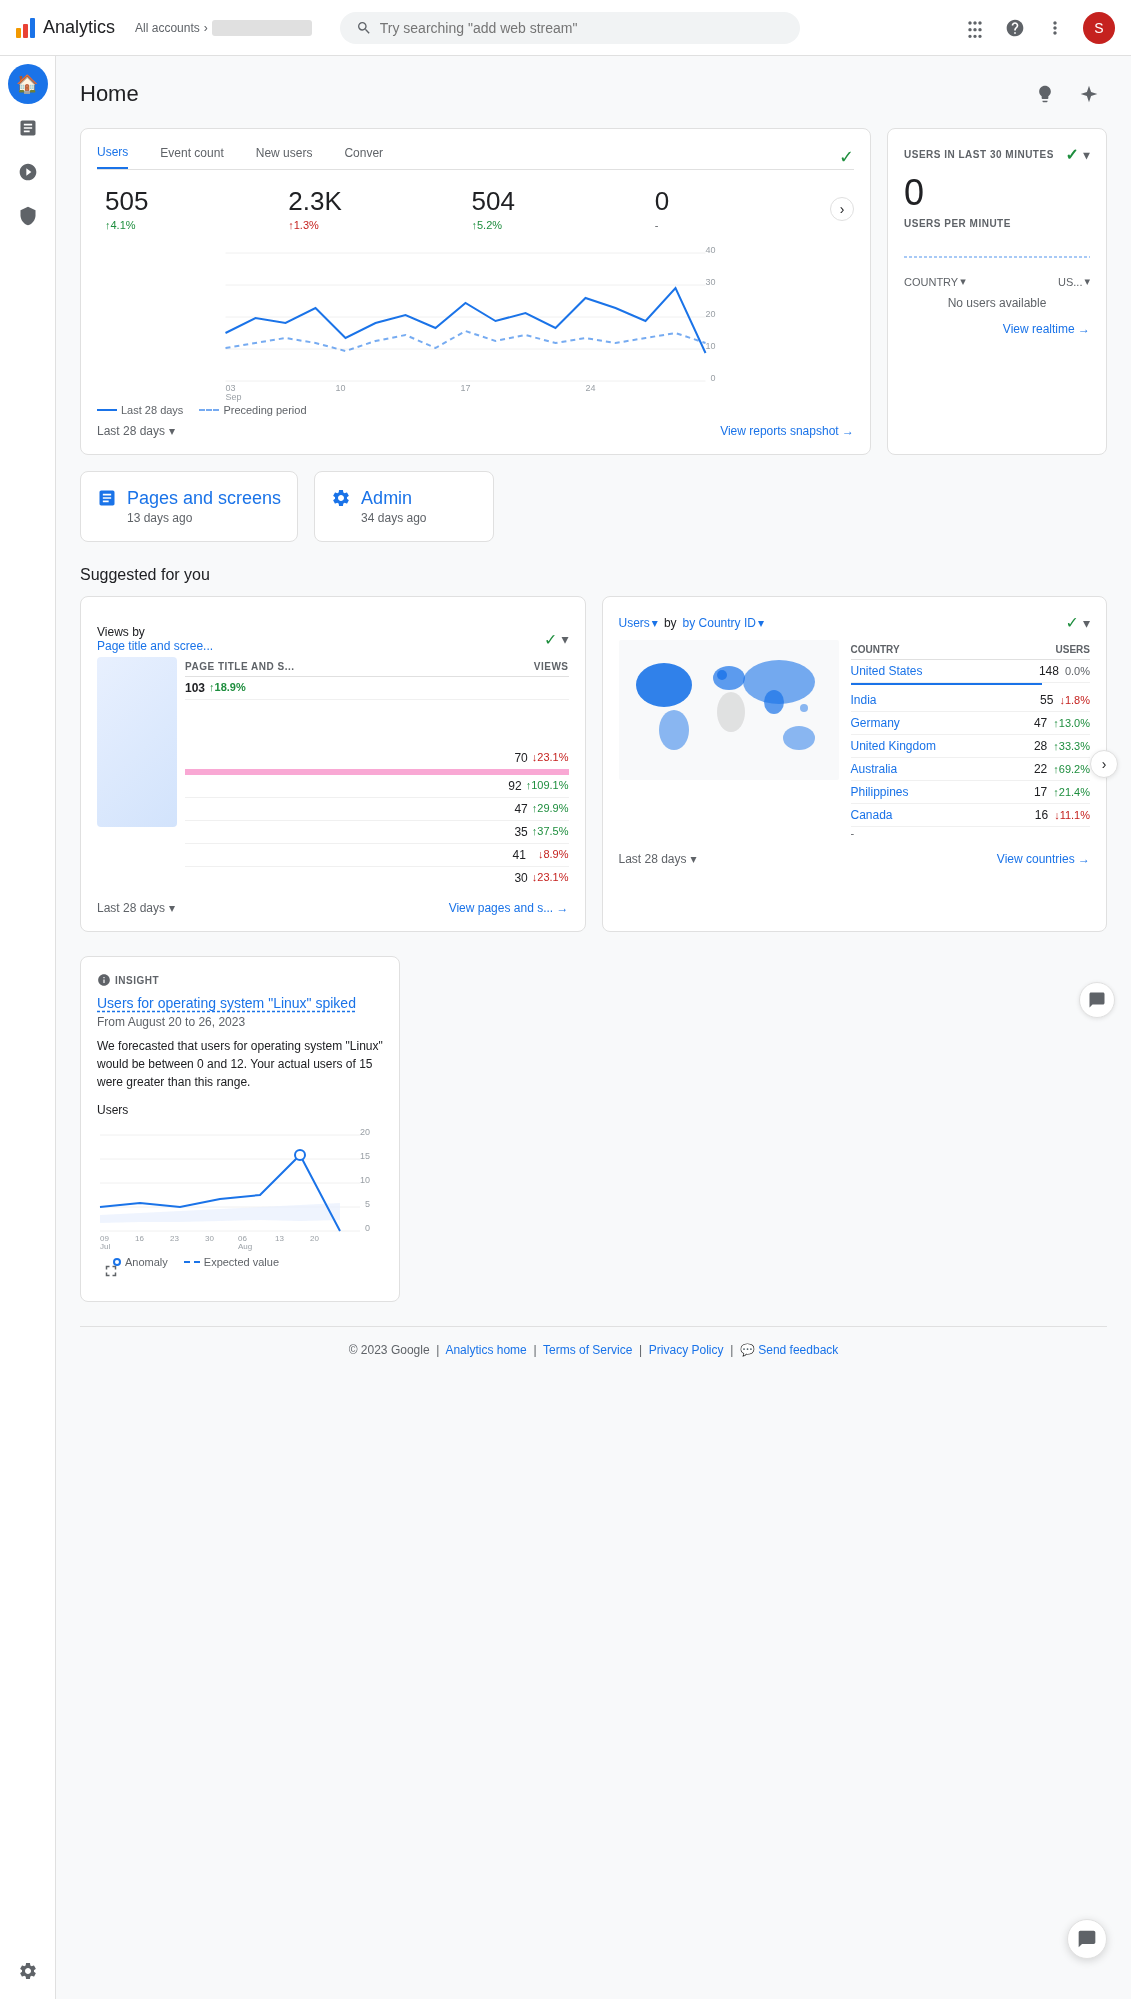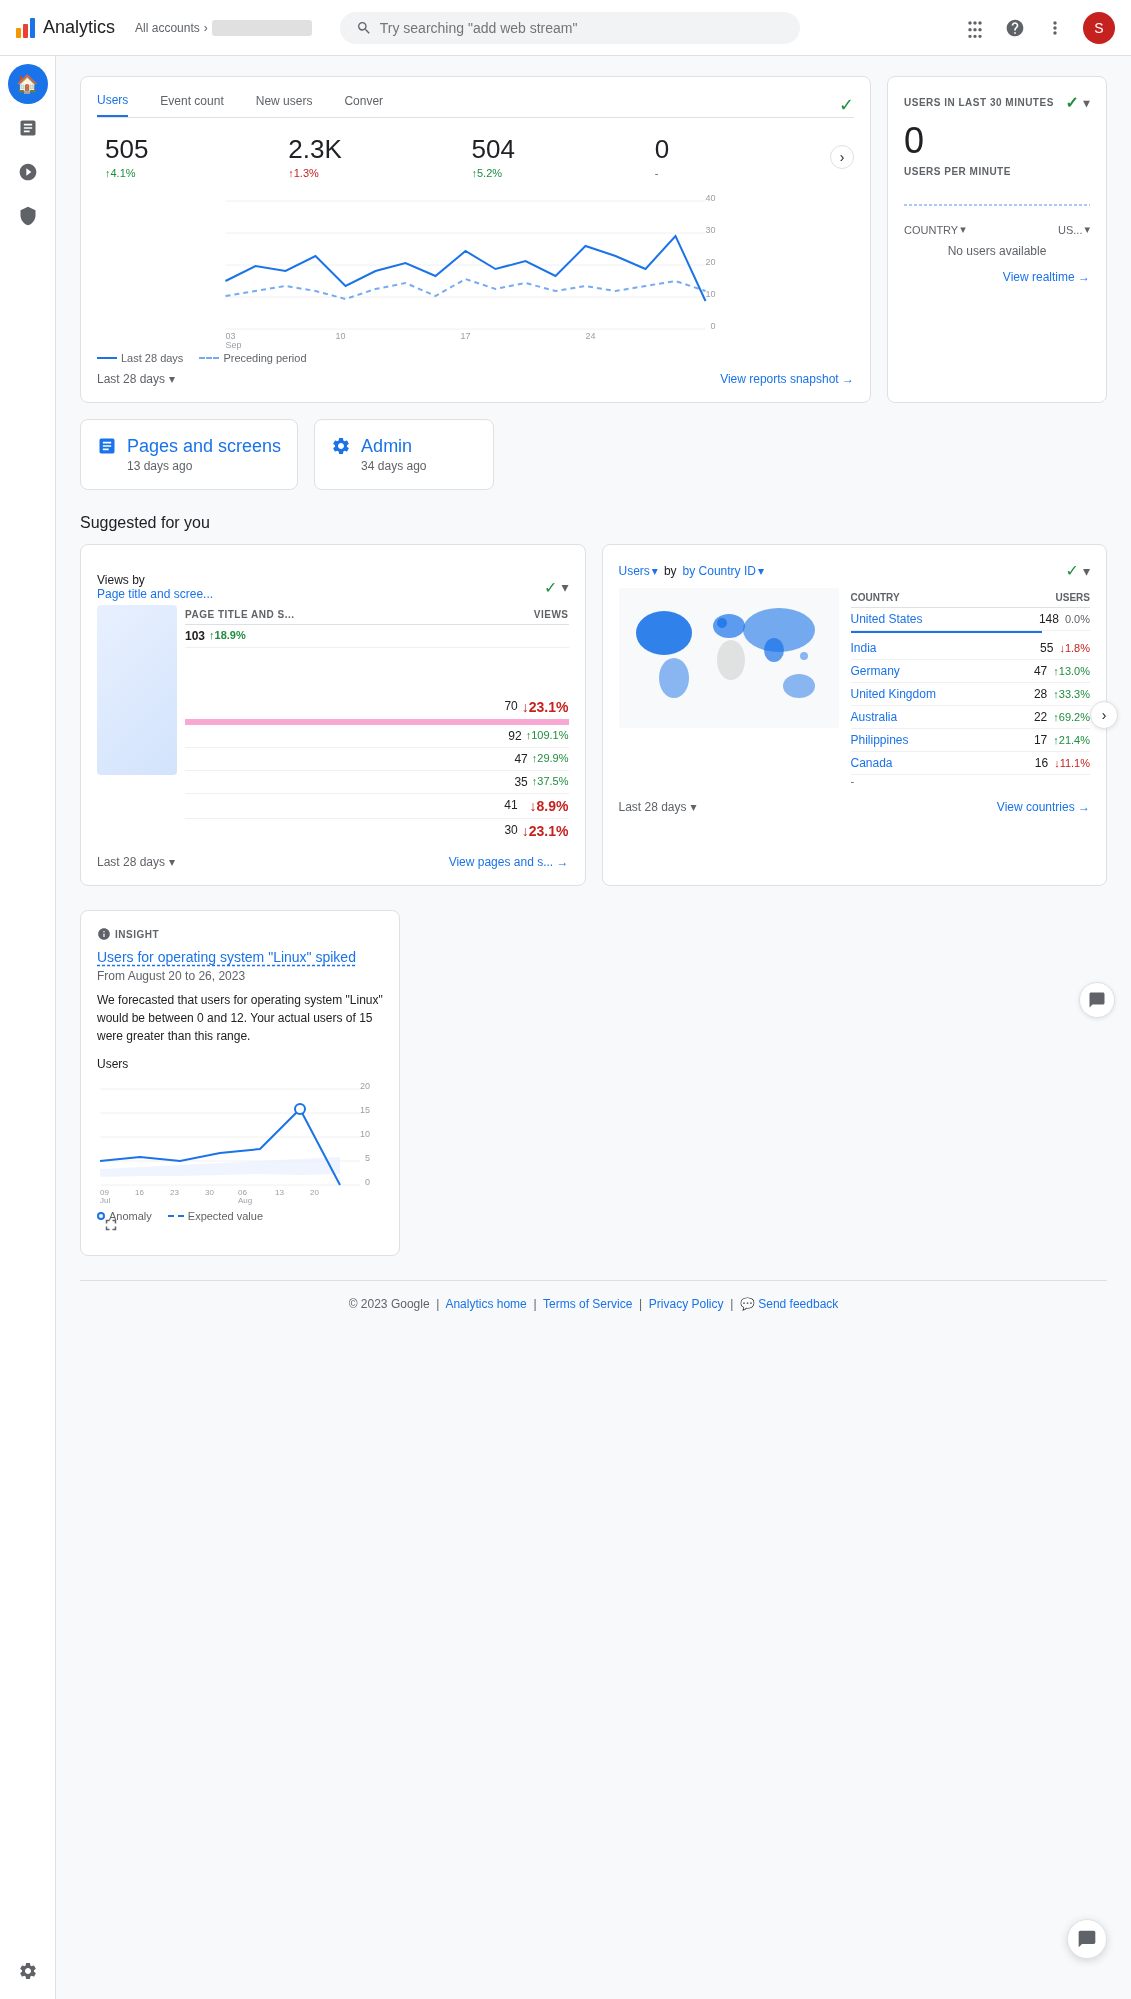--- a/index.html
+++ b/index.html
@@ -82,21 +82,21 @@
     .recent-icon { color: #1a73e8; font-size: 18px; }
     .recent-icon.gear { color: #1a73e8; }
     .recent-title { font-size: 18px; color: #1a73e8; font-weight: 500; }
     .recent-time { font-size: 12px; color: #5f6368; margin-top: 2px; }
 
     
     .suggested-row { display: flex; gap: 16px; }
     .suggested-card { background: #fff; border-radius: 8px; border: 1px solid #e0e0e0; padding: 16px; flex: 1; }
     .table-value { color: #202124; }
     .table-change-up { color: #1e8e3e; font-size: 11px; }
-    .table-change-down { color: #c5221f; font-size: 14px; font-weight: bold; }
+    .table-change-down { color: #c5221f; font-size: 11px; }
     .card-footer { display: flex; justify-content: space-between; align-items: center; margin-top: 12px; }
     .card-footer-link { font-size: 12px; color: #1a73e8; cursor: pointer; display: flex; align-items: center; gap: 2px; }
 
     
     .map-area { display: flex; gap: 12px; }
     .map-svg-area { flex: 0 0 220px; height: 200px; }
     .country-table { flex: 1; }
     .country-table .ct-header { display: flex; justify-content: space-between; font-size: 10px; font-weight: 600; color: #5f6368; padding: 4px 0; border-bottom: 1px solid #e0e0e0; }
     .country-row { display: flex; justify-content: space-between; align-items: center; padding: 4px 0; border-bottom: 1px solid #f0f0f0; font-size: 12px; }
     .country-name { color: #1a73e8; cursor: pointer; }
@@ -203,20 +203,35 @@
     <div class="sidebar-icon">
       <svg width="20" height="20" viewBox="0 0 24 24" fill="#5f6368">
           <path d="M19.14,12.94c0.04-0.3,0.06-0.61,0.06-0.94c0-0.32-0.02-0.64-0.07-0.94l2.03-1.58c0.18-0.14,0.23-0.41,0.12-0.61 l-1.92-3.32c-0.12-0.22-0.37-0.29-0.59-0.22l-2.39,0.96c-0.5-0.38-1.03-0.7-1.62-0.94L14.4,2.81c-0.04-0.24-0.24-0.41-0.48-0.41 h-3.84c-0.24,0-0.43,0.17-0.47,0.41L9.25,5.35C8.66,5.59,8.12,5.92,7.63,6.29L5.24,5.33c-0.22-0.08-0.47,0-0.59,0.22L2.74,8.87 C2.62,9.08,2.66,9.34,2.86,9.48l2.03,1.58C4.84,11.36,4.8,11.69,4.8,12s0.02,0.64,0.07,0.94l-2.03,1.58 c-0.18,0.14-0.23,0.41-0.12,0.61l1.92,3.32c0.12,0.22,0.37,0.29,0.59,0.22l2.39-0.96c0.5,0.38,1.03,0.7,1.62,0.94l0.36,2.54 c0.05,0.24,0.24,0.41,0.48,0.41h3.84c0.24,0,0.44-0.17,0.47-0.41l0.36-2.54c0.59-0.24,1.13-0.56,1.62-0.94l2.39,0.96 c0.22,0.08,0.47,0,0.59-0.22l1.92-3.32c0.12-0.22,0.07-0.47-0.12-0.61L19.14,12.94z M12,15.6c-1.98,0-3.6-1.62-3.6-3.6 s1.62-3.6,3.6-3.6s3.6,1.62,3.6,3.6S13.98,15.6,12,15.6z"></path>
         </svg>
     </div>
   </div>
 </div>
 
 <div class="main-content">
 
+  <div class="page-header">
+    <h1 class="page-title">Home</h1>
+    <div class="header-actions">
+      <div class="header-icon-btn">
+        <svg width="20" height="20" viewBox="0 0 24 24" fill="#5f6368">
+            <path d="M9 21c0 .55.45 1 1 1h4c.55 0 1-.45 1-1v-1H9v1zm3-19C8.14 2 5 5.14 5 9c0 2.38 1.19 4.47 3 5.74V17c0 .55.45 1 1 1h6c.55 0 1-.45 1-1v-2.26c1.81-1.27 3-3.36 3-5.74 0-3.86-3.14-7-7-7z"></path>
+          </svg>
+      </div>
+      <div class="header-icon-btn">
+        <svg width="20" height="20" viewBox="0 0 24 24" fill="#5f6368">
+            <path d="M12 2L9.5 9.5 2 12l7.5 2.5L12 22l2.5-7.5L22 12l-7.5-2.5z"></path>
+          </svg>
+      </div>
+    </div>
+  </div>
 
   <div class="cards-row">
 
     <div class="metrics-card">
 
       <div class="metrics-tabs">
         <div style="display:flex;align-items:center;gap:32px;width:100%;">
           <div style="font-size:12px;color:#1a73e8;padding-bottom:8px;border-bottom:2px solid #1a73e8;cursor:pointer;">Users</div>
           <div style="font-size:12px;color:#5f6368;padding-bottom:8px;cursor:pointer;">Event count</div>
           <div style="font-size:12px;color:#5f6368;padding-bottom:8px;cursor:pointer;">New users</div>
@@ -590,21 +605,21 @@
           <text x="0" y="124" font-size="8" fill="#9aa0a6">Jul</text>
           <text x="35" y="116" font-size="8" fill="#9aa0a6">16</text>
           <text x="70" y="116" font-size="8" fill="#9aa0a6">23</text>
           <text x="105" y="116" font-size="8" fill="#9aa0a6">30</text>
           <text x="138" y="116" font-size="8" fill="#9aa0a6">06</text>
           <text x="138" y="124" font-size="8" fill="#9aa0a6">Aug</text>
           <text x="175" y="116" font-size="8" fill="#9aa0a6">13</text>
           <text x="210" y="116" font-size="8" fill="#9aa0a6">20</text>
         </svg>
         <div class="insight-chart-legend">
-          <div style="display:flex;align-items:center;gap:4px;">
+          <div style="display:flex;align-items:center;gap:4px;margin-left:16px;">
             <div class="anomaly-dot"></div>
             <span>Anomaly</span>
           </div>
           <div style="display:flex;align-items:center;gap:4px;">
             <div class="expected-line"></div>
             <span>Expected value</span>
           </div>
         </div>
       </div>
 

